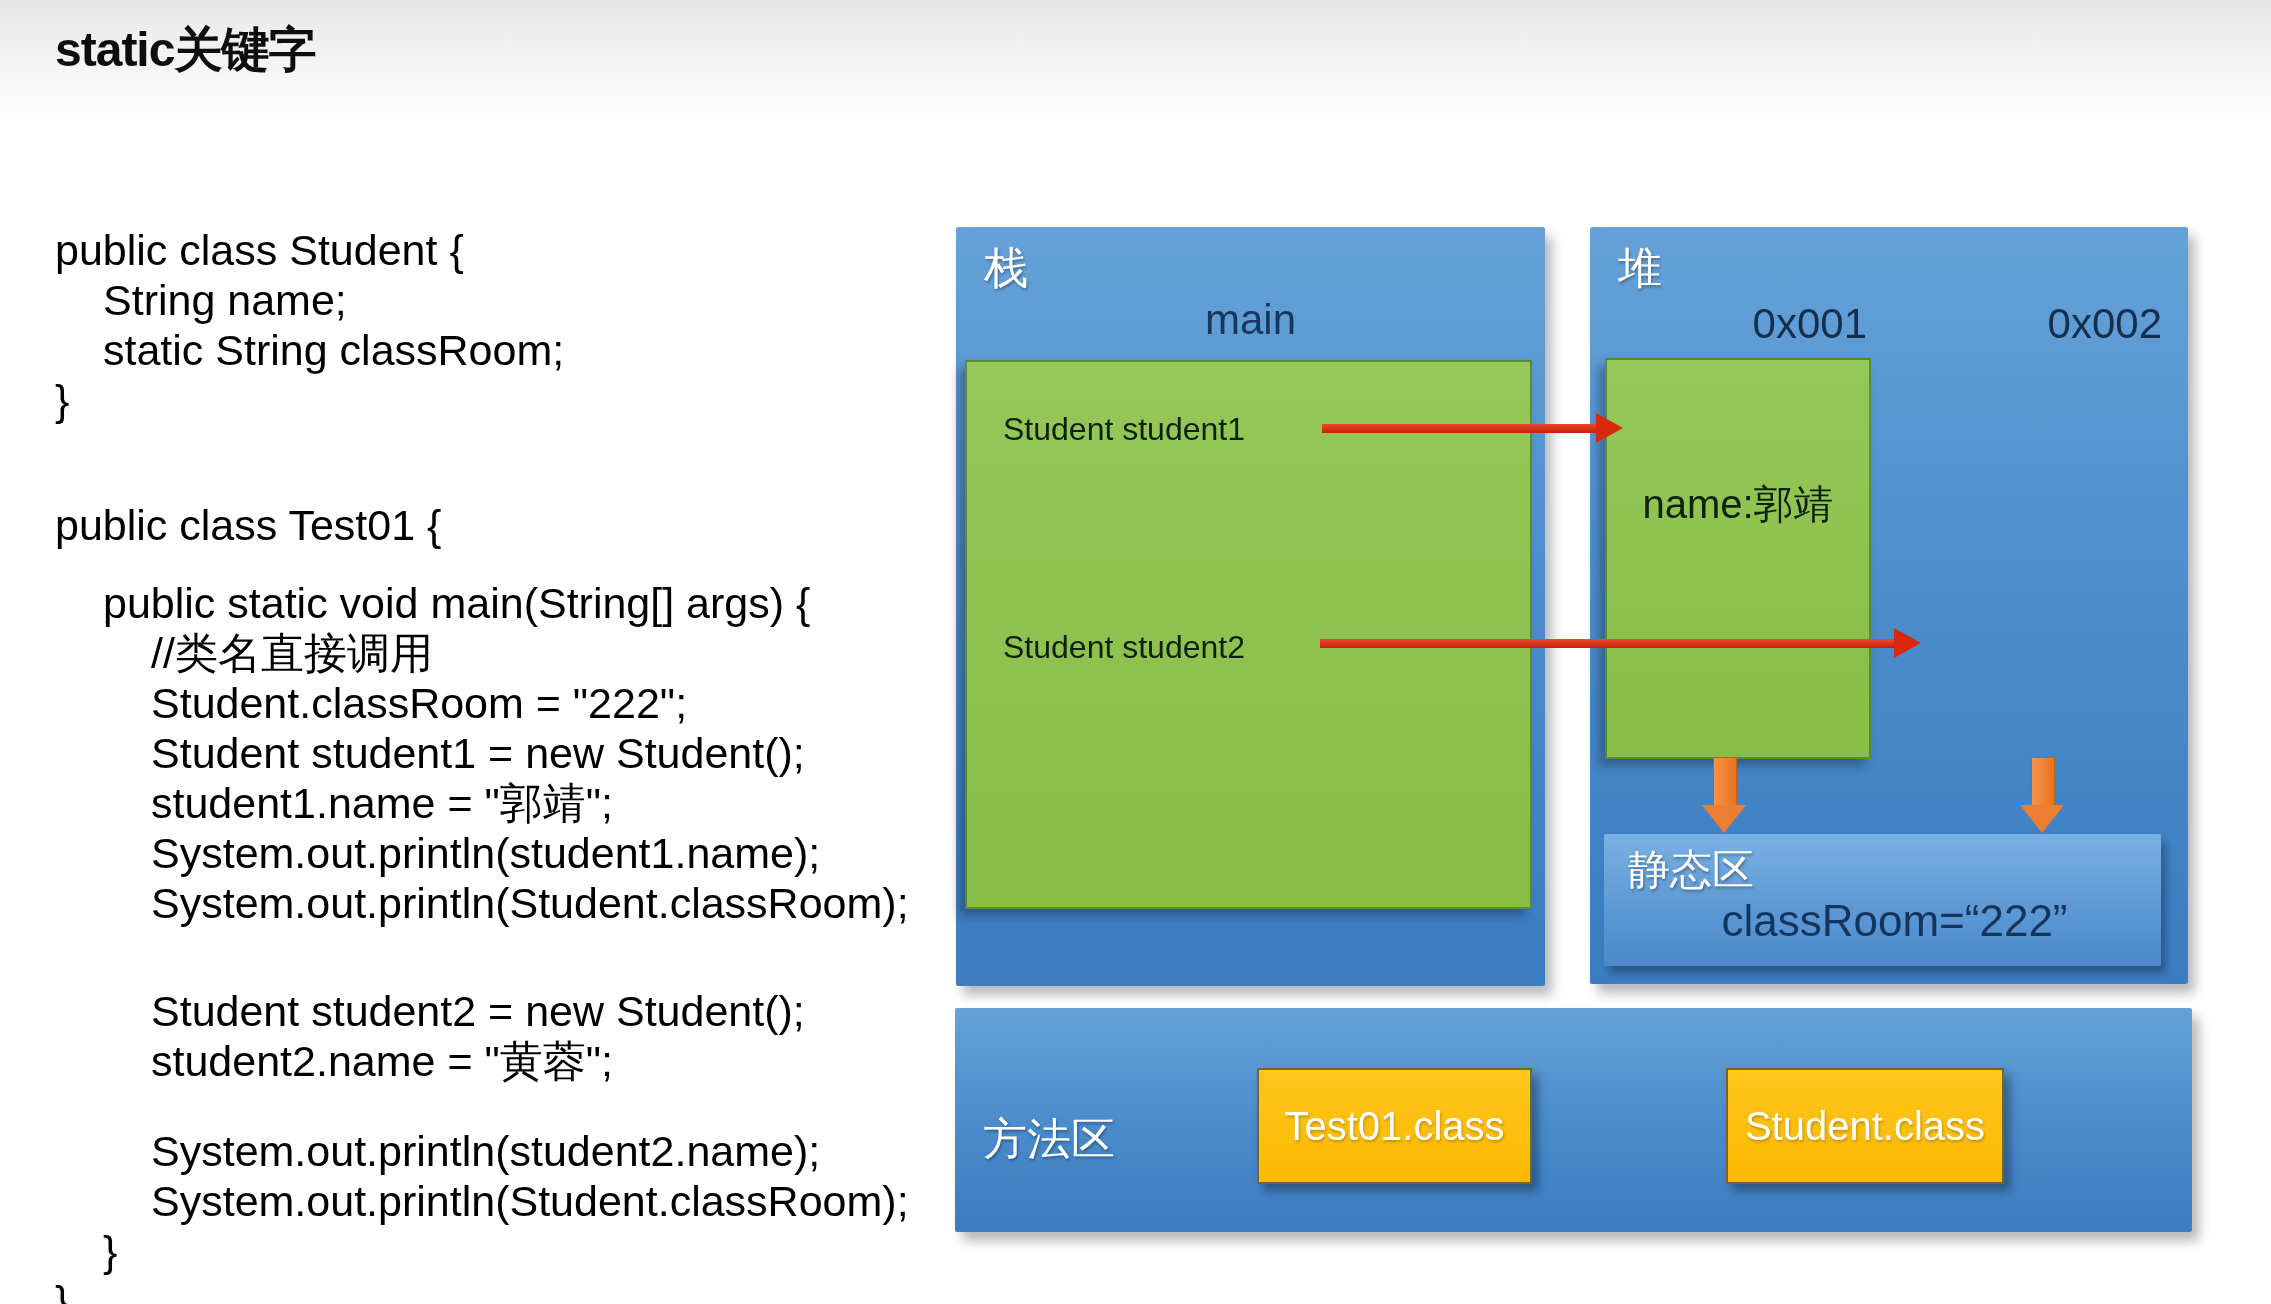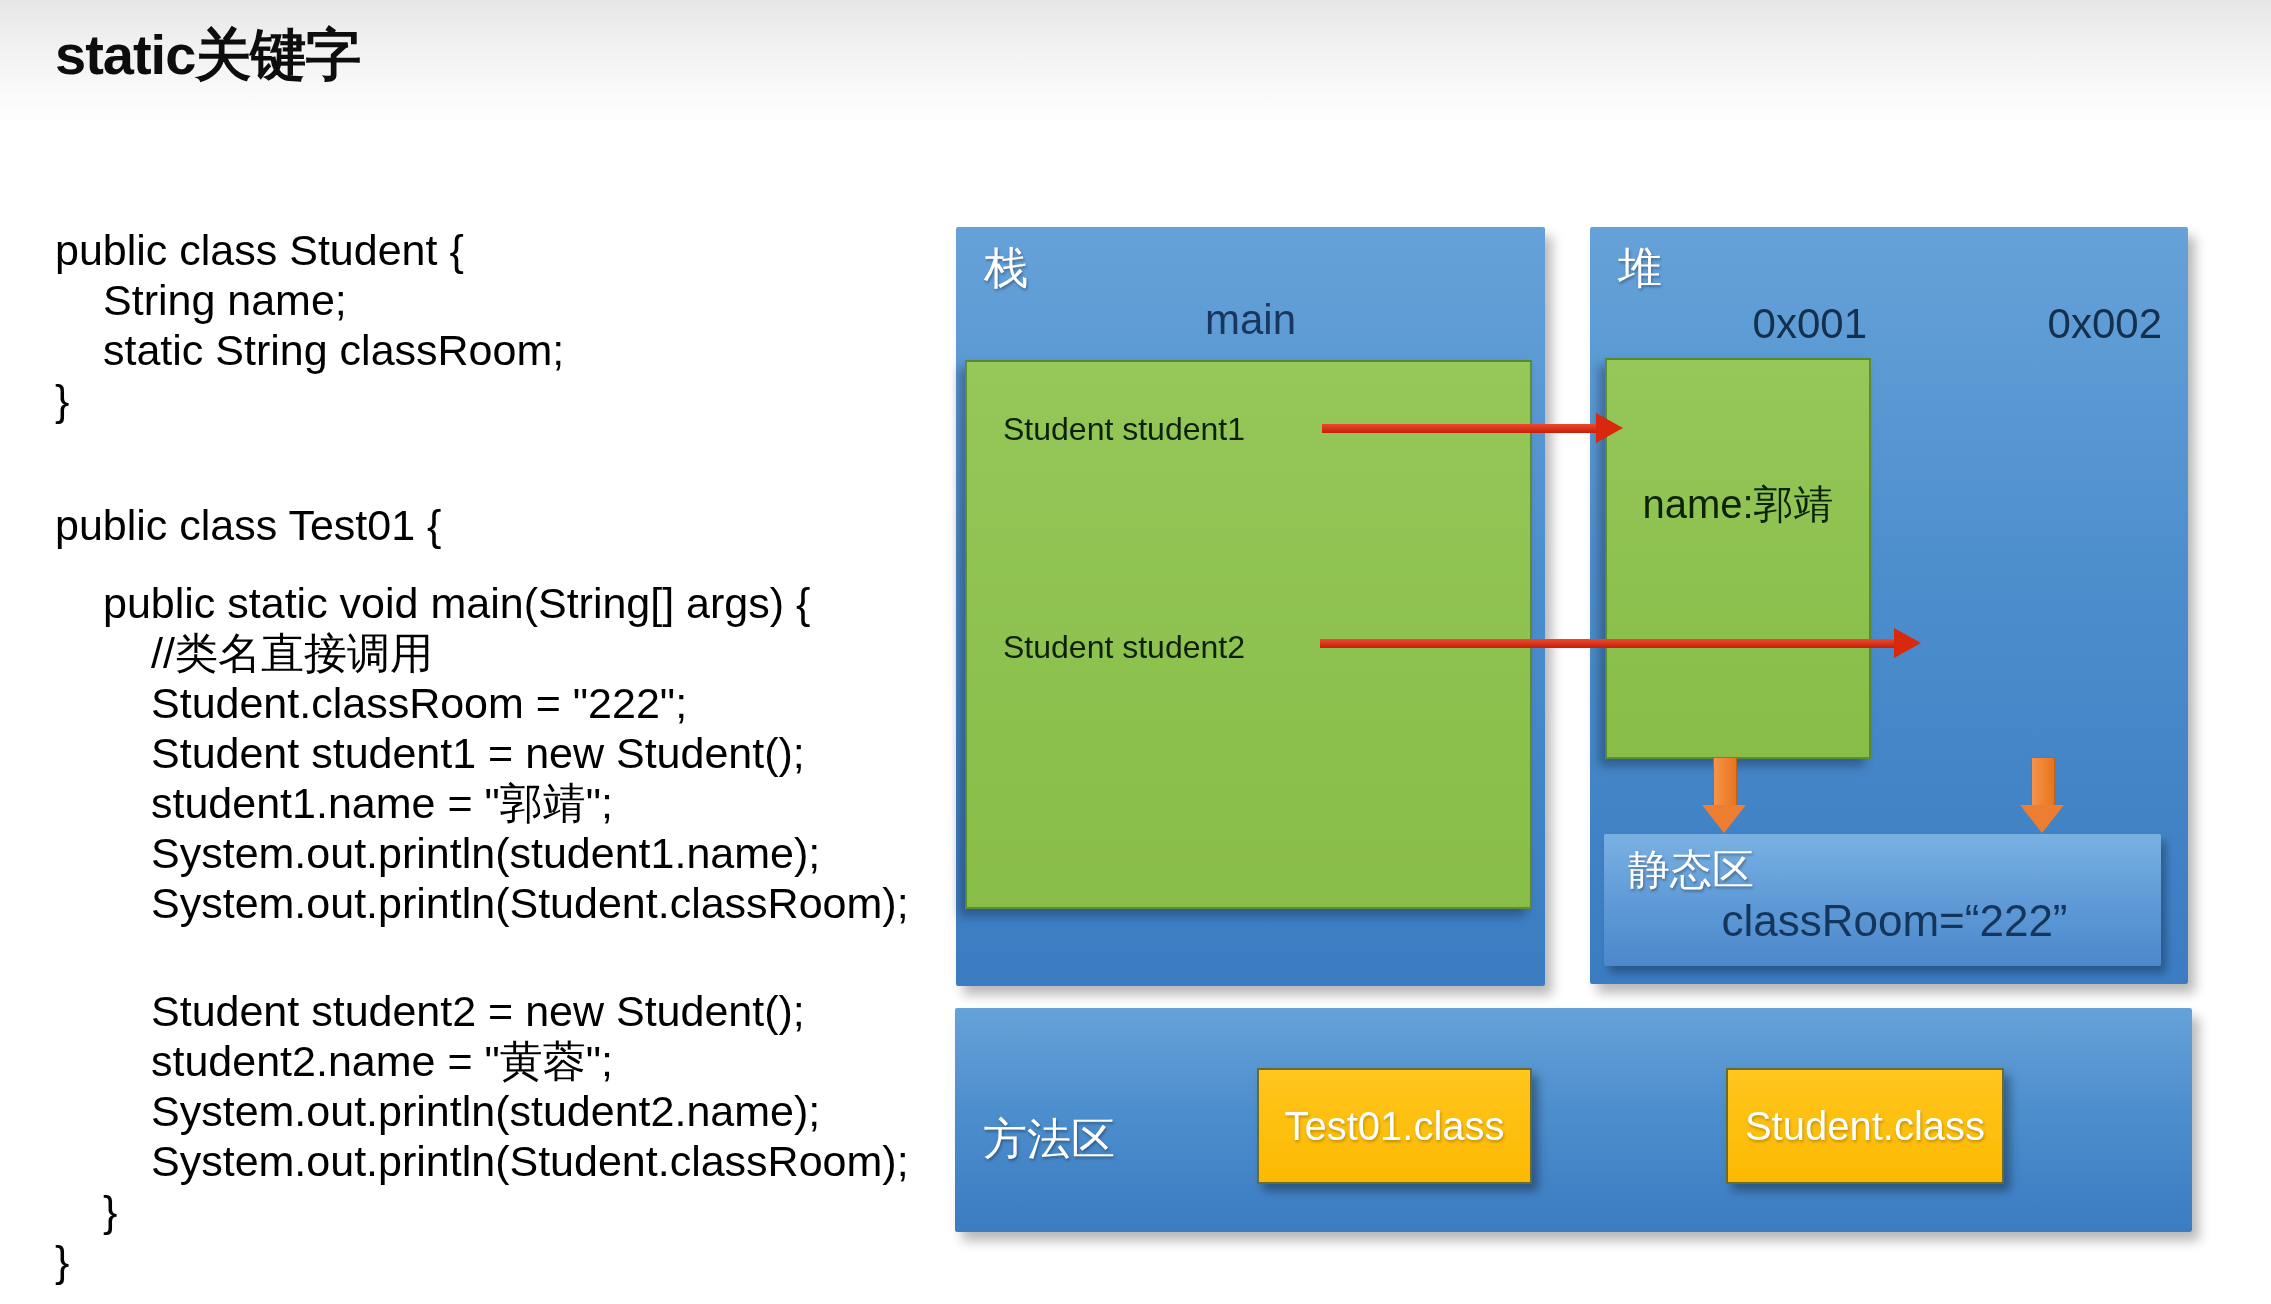--- a/index.html
+++ b/index.html
@@ -9,21 +9,21 @@
     background:#ffffff;
     overflow:hidden;
     font-family:"Liberation Sans","DejaVu Sans",sans-serif;
   }
   .top-fade{
     position:absolute;left:0;top:0;right:0;height:125px;
     background:linear-gradient(180deg,#e7e7e7 0%,#f2f2f2 40%,#ffffff 100%);
   }
   .slide-title{
     position:absolute;left:55px;top:18px;
-    font-size:56px;font-weight:700;color:#0d0d0d;letter-spacing:-1px;
+    font-size:48px;font-weight:700;color:#0d0d0d;letter-spacing:-1px;
   }
   
   .code-area{
     position:absolute;left:55px;top:225px;
     font-size:43px;color:#000;
   }
   .code-block + .code-block{margin-top:75px;}
   .code-line{height:50px;line-height:50px;white-space:pre;}
   .code-line.blank{height:58px;}
   
@@ -137,21 +137,21 @@
         <div class="code-line" style="padding-left: 48px; margin-top: 28px;">public static void main(String[] args) {</div>
         <div class="code-line" style="padding-left: 96px;">//类名直接调用</div>
         <div class="code-line" style="padding-left: 96px;">Student.classRoom = "222";</div>
         <div class="code-line" style="padding-left: 96px;">Student student1 = new Student();</div>
         <div class="code-line" style="padding-left: 96px;">student1.name = "郭靖";</div>
         <div class="code-line" style="padding-left: 96px;">System.out.println(student1.name);</div>
         <div class="code-line" style="padding-left: 96px;">System.out.println(Student.classRoom);</div>
         <div class="code-line blank" style="padding-left: 0px;"></div>
         <div class="code-line" style="padding-left: 96px;">Student student2 = new Student();</div>
         <div class="code-line" style="padding-left: 96px;">student2.name = "黄蓉";</div>
-        <div class="code-line" style="padding-left: 96px;">System.out.println(student2.name);</div>
+        <div class="code-line" style="padding-left: 96px; margin-top: 40px;">System.out.println(student2.name);</div>
         <div class="code-line" style="padding-left: 96px;">System.out.println(Student.classRoom);</div>
         <div class="code-line" style="padding-left: 48px;">}</div>
         <div class="code-line" style="padding-left: 0px;">}</div>
       </div>
     </div>
 
   <div class="panel" id="stack-panel">
     <div class="panel-label">栈</div>
     <div class="frame-label">main</div>
     <div class="green-box" id="stack-frame-box">

